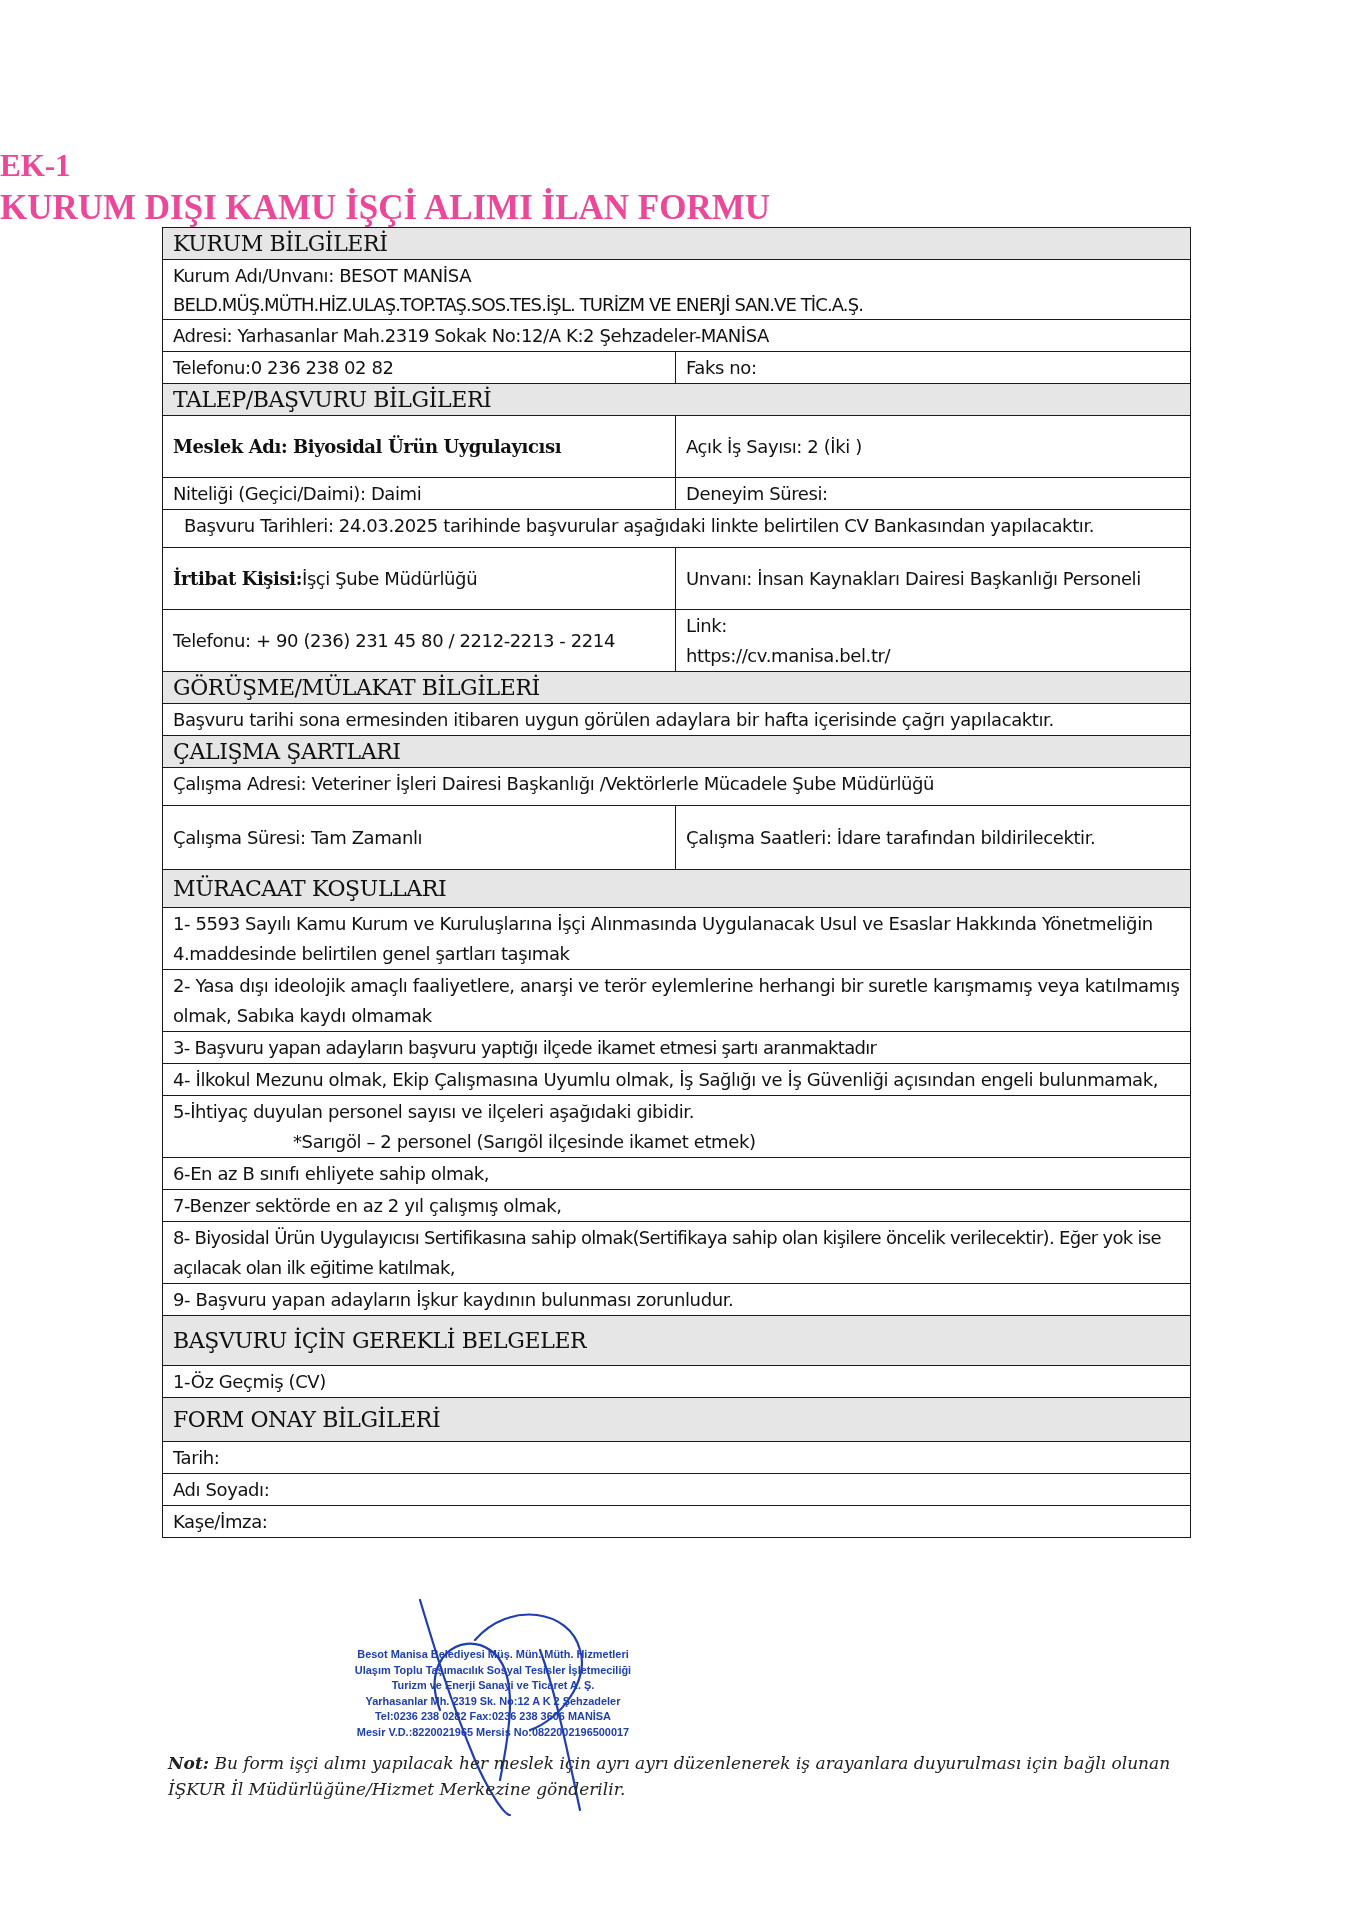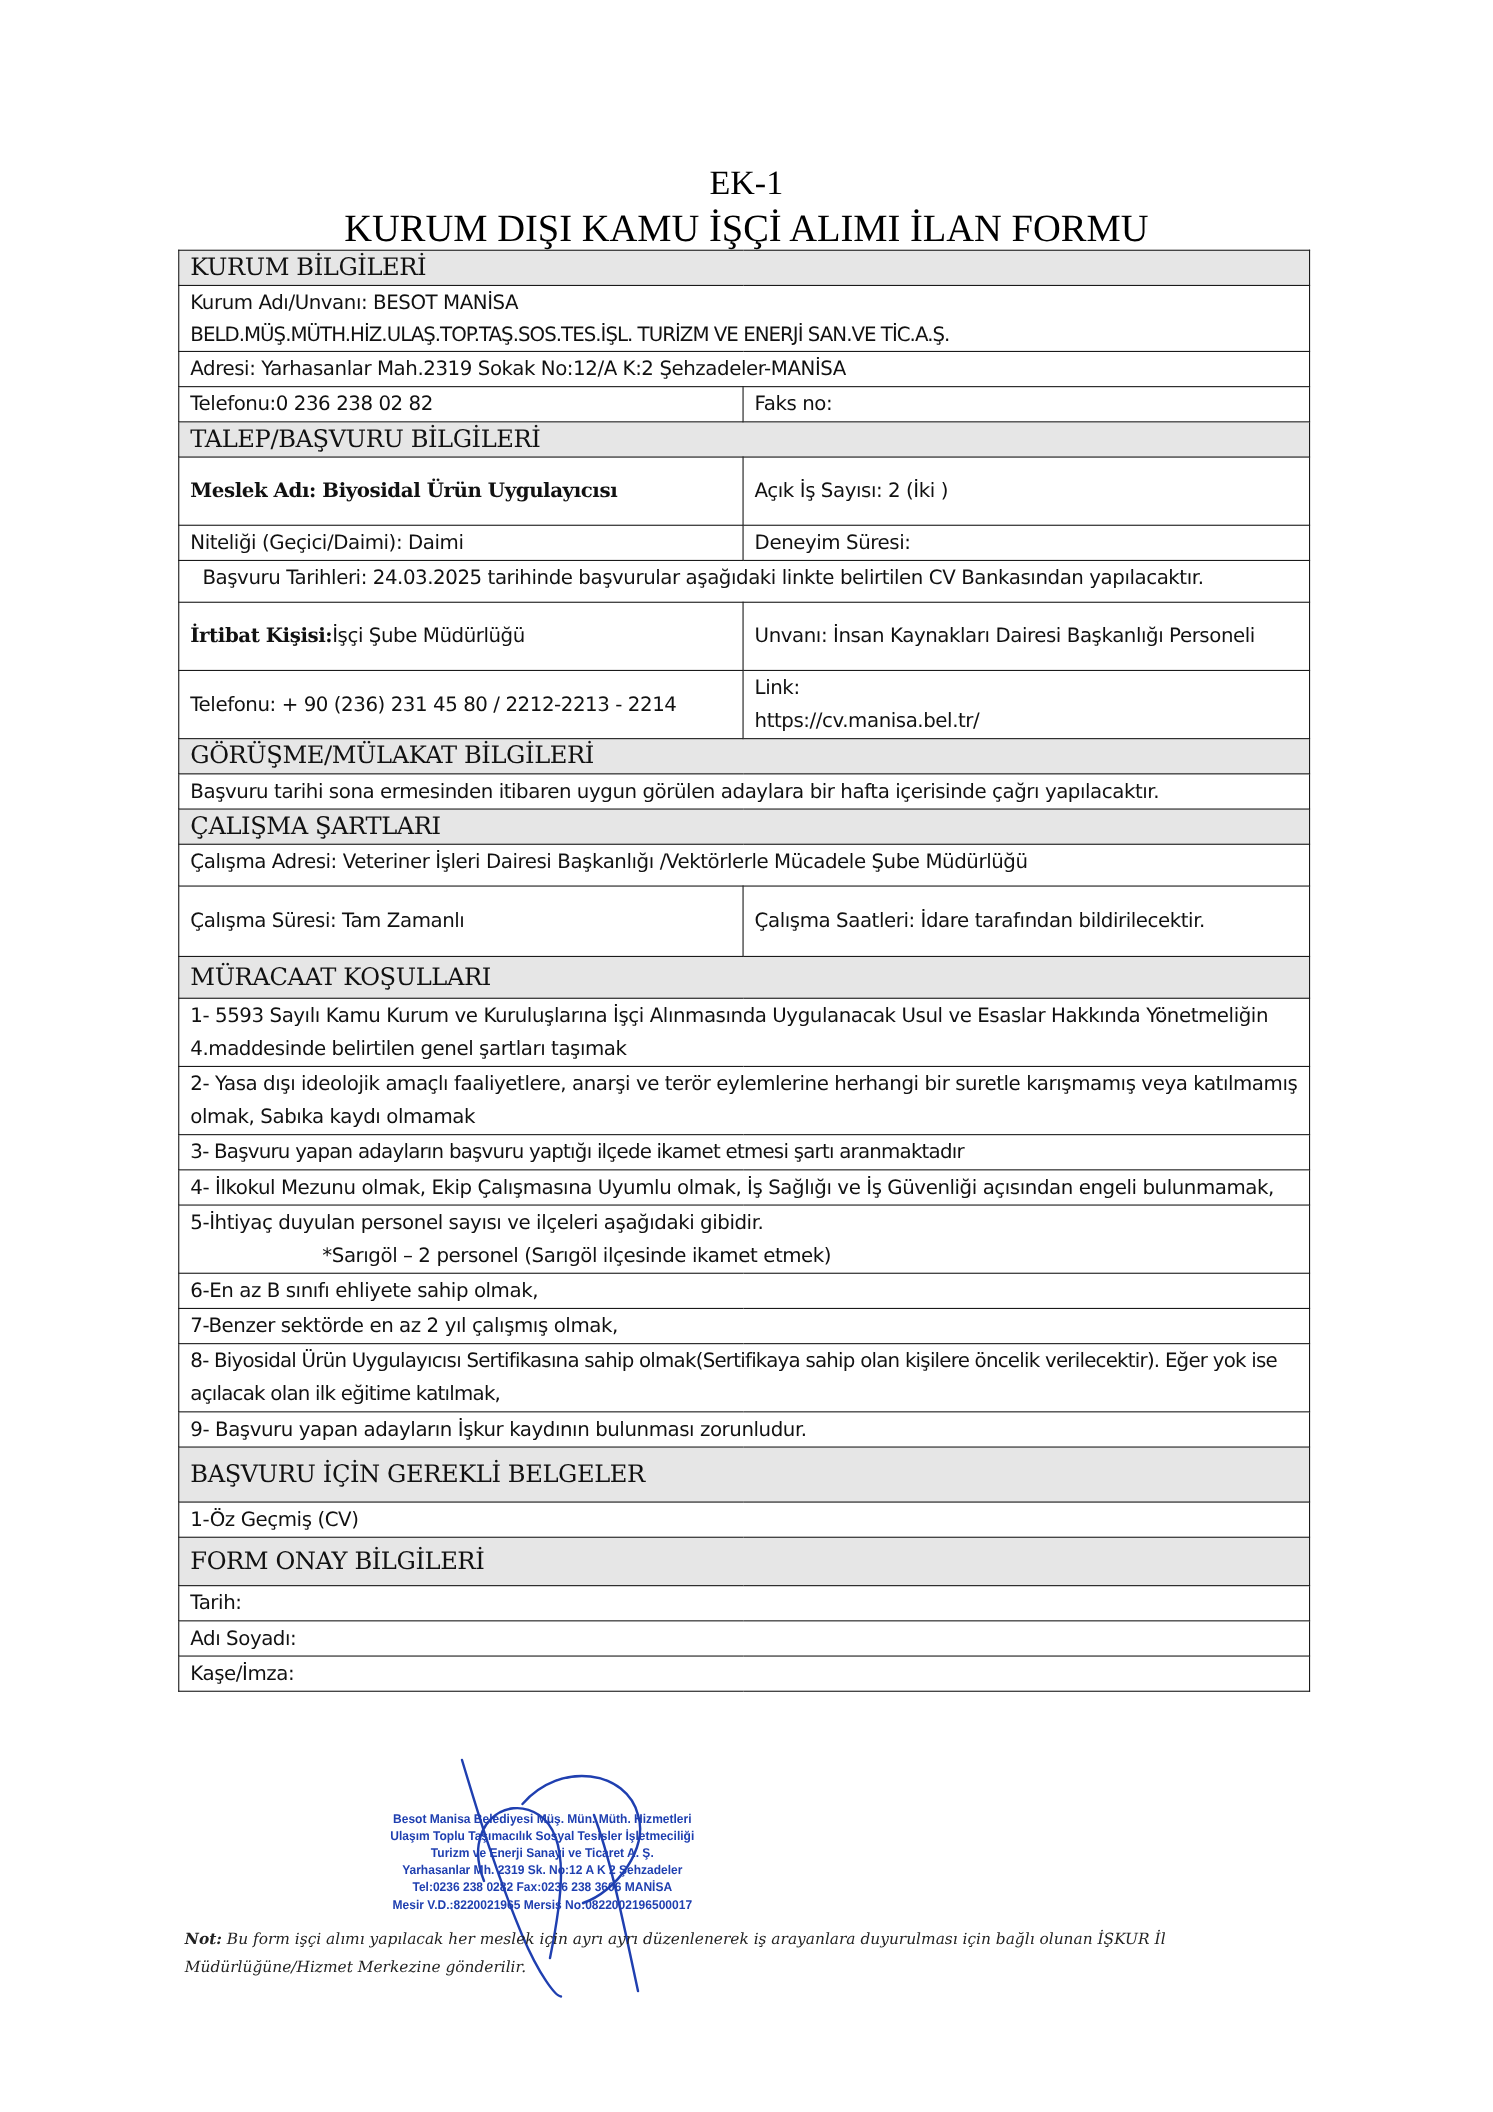--- a/index.html
+++ b/index.html
@@ -1,38 +1,38 @@
 <!DOCTYPE html>
 <html><head>
 <meta charset="utf-8">
 <style>
   html, body { margin: 0; padding: 0; background: #ffffff; }
   body { width: 1357px; height: 1920px; position: relative; overflow: hidden;
          font-family: "DejaVu Serif", "Liberation Serif", serif; color: #111; }
   .page { position: absolute; left: 0; top: 0; width: 1357px; height: 1920px; }
-  .doc-title { position: absolute; left: 0; width: 1357px; text-align: center;
-               font-family: "Liberation Serif", serif; font-weight: normal; color: #000000; }
+  .doc-title { position: absolute; left: 0; width: 1357px; text-align: left;
+               font-family: "Liberation Serif", serif; font-weight: bold; color: #ec4899; }
   .t1 { top: 148px; font-size: 31px; }
   .t2 { top: 188px; font-size: 35px; }
   table.form { position: absolute; left: 162px; top: 227px; width: 1028px;
                border-collapse: collapse; table-layout: fixed;
                font-family: "Liberation Sans", sans-serif; }
   table.form td { border: 1.6px solid #1a1a1a; padding: 1px 10px 0 10px;
                   font-size: 18px; line-height: 30px; vertical-align: middle;
                   font-family: "DejaVu Sans", "Liberation Sans", sans-serif;
                   letter-spacing: -0.4px; }
   table.form td.h { background: #e6e6e6; font-weight: normal; font-size: 22px;
                     font-family: "DejaVu Serif", "Liberation Serif", serif; height: 30px; }
   table.form td.v { height: 30px; }
   .b { font-weight: bold; }
   .indent { display: block; padding-left: 120px; }
   .sign-label { font-family: "DejaVu Serif", serif; font-size: 22px; }
   .note { position: absolute; left: 168px; top: 1750px; width: 1040px;
           font-family: "DejaVu Serif", "Liberation Serif", serif; font-style: italic;
-          font-size: 14px; line-height: 26px; color: #222; }
+          font-size: 17px; line-height: 26px; color: #222; }
   .note .nb { font-weight: bold; }
   .stamp { position: absolute; left: 333px; top: 1647px; width: 320px;
            font-family: "Liberation Sans", sans-serif; font-size: 11.5px; line-height: 15.5px;
            color: #1f3fb0; text-align: center; font-weight: bold; transform: scaleX(0.95); }
   .stamp div { white-space: nowrap; }
   .signature { position: absolute; left: 380px; top: 1590px; width: 260px; height: 230px; pointer-events: none; }
 </style>
 </head>
 <body>
 

